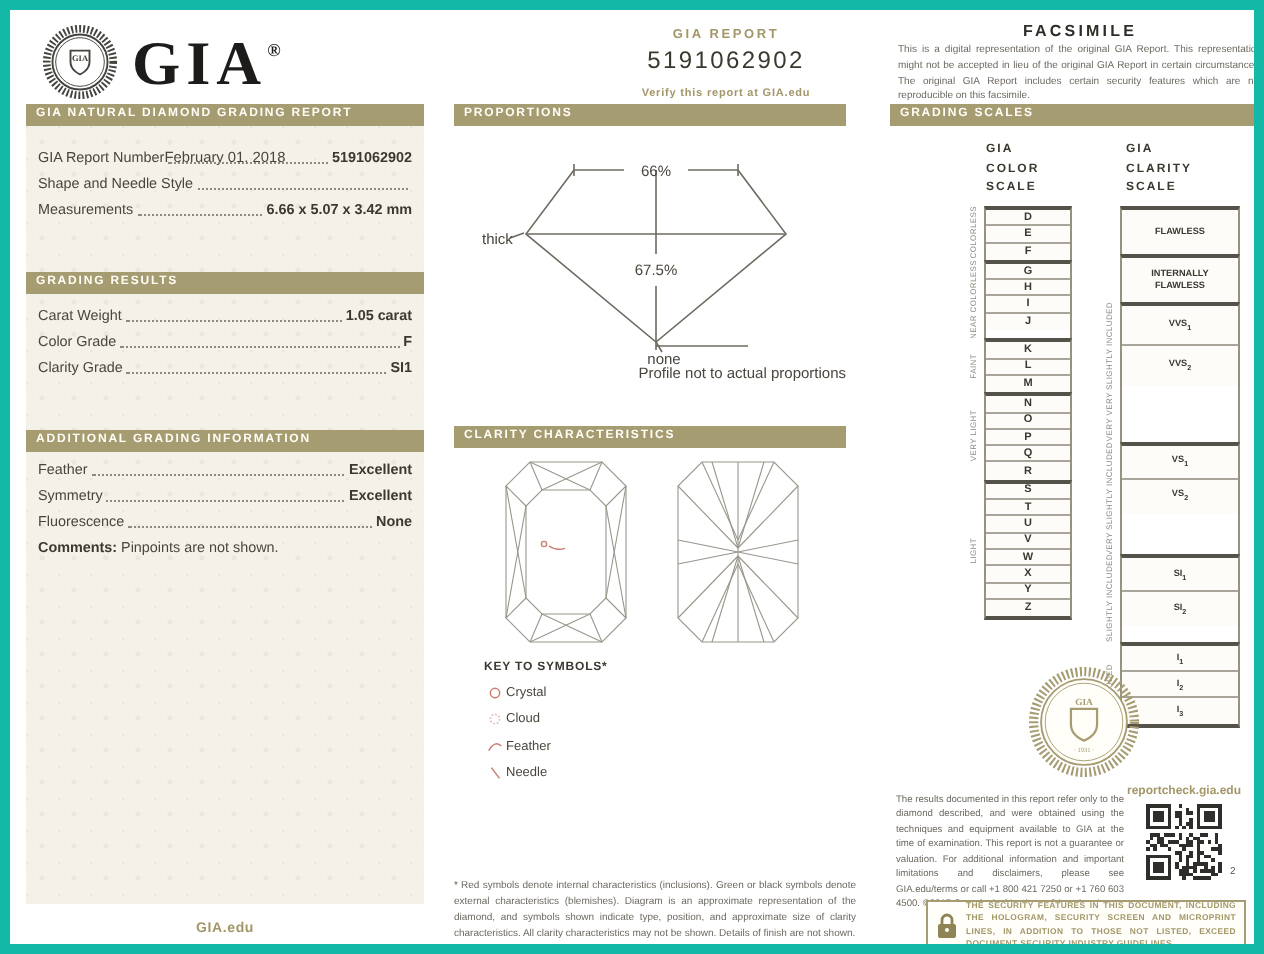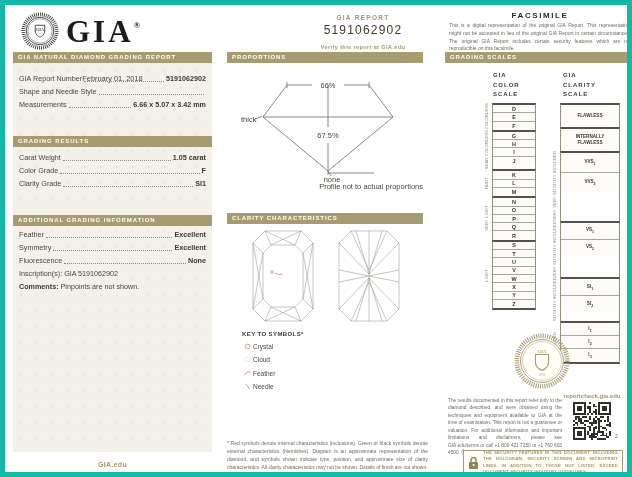--- a/index.html
+++ b/index.html
@@ -179,21 +179,20 @@
             <span class="lbl" data-interactable="false">Symmetry</span>
             <span class="dots" data-interactable="false"></span>
             <span class="val" data-interactable="false">Excellent</span>
           </div>
           <div class="row" data-interactable="false">
             <span class="lbl" data-interactable="false">Fluorescence</span>
             <span class="dots" data-interactable="false"></span>
             <span class="val" data-interactable="false">None</span>
           </div>
         </div>
-      <div class="plain" data-interactable="false">Inscription(s): GIA 5191062902</div>
       <div class="plain" data-interactable="false"><b data-interactable="false">Comments:</b><span data-interactable="false"> Pinpoints are not shown.</span></div>
     </div>
   </div>
   <div class="gia-edu" data-interactable="false">GIA.edu</div>
 
   <svg id="profile-svg" width="180" height="112" viewBox="0 0 180 112" data-interactable="false">
     <g stroke="#6e6a62" stroke-width="0.8" fill="none">
       <line x1="47" y1="11" x2="47" y2="17"></line>
         <line x1="129" y1="11" x2="129" y2="17"></line>
       <line x1="47" y1="14" x2="72" y2="14"></line>

